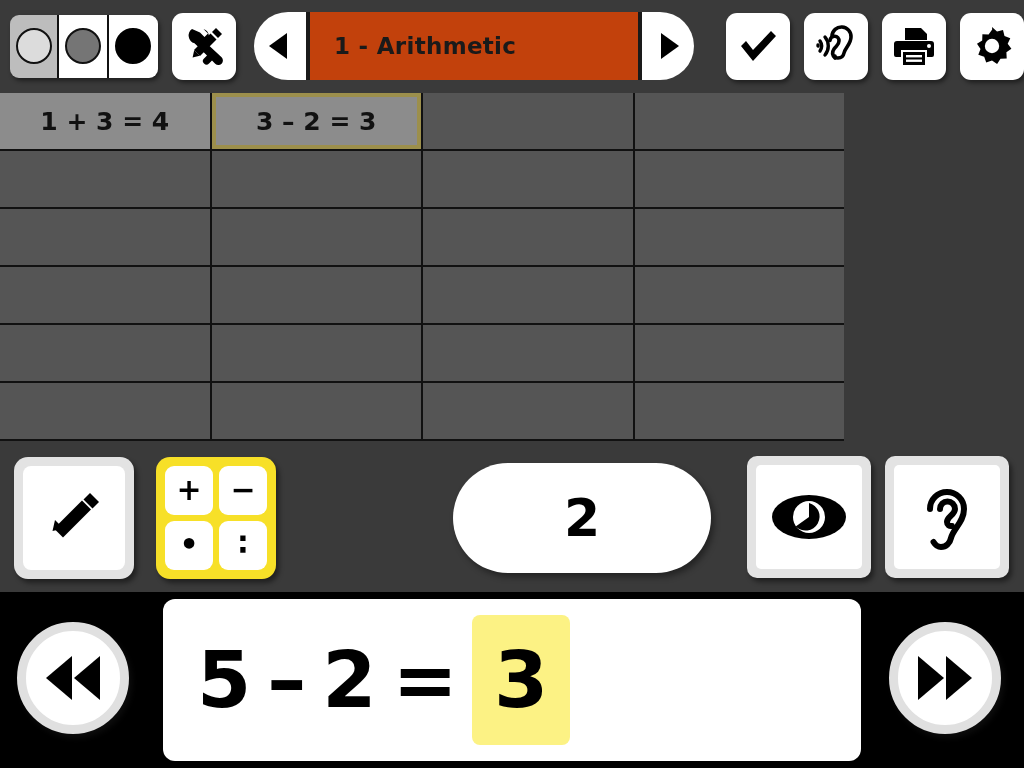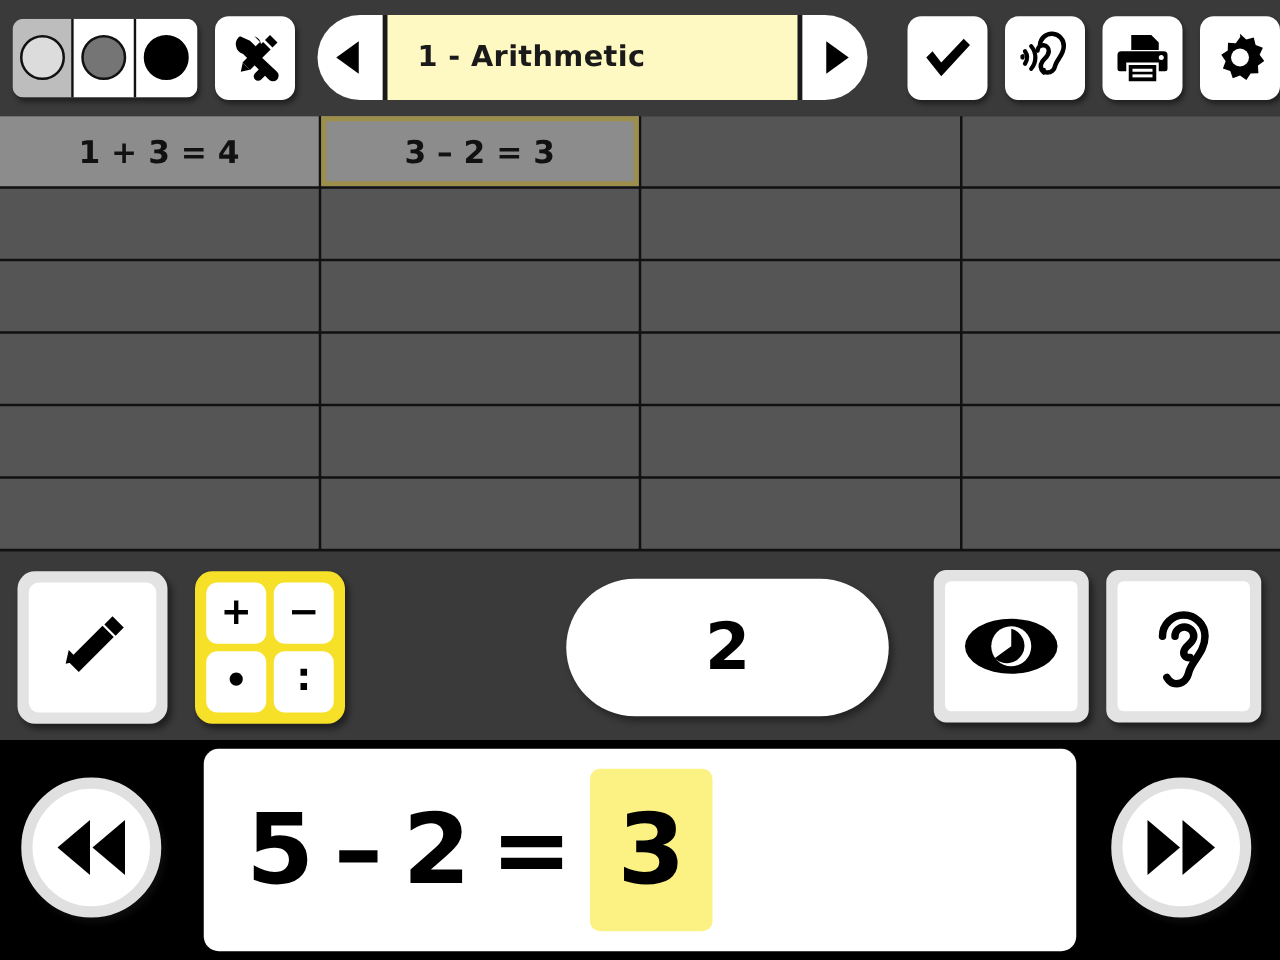--- a/index.html
+++ b/index.html
@@ -51,32 +51,32 @@
   .arrow-circ {
     width: 52px; height: 68px; background: #fff;
     display: flex; align-items: center; justify-content: center;
     position: relative; z-index: 1;
   }
   .arrow-circ.left  { border-radius: 34px 0 0 34px; padding-right: 4px; }
   .arrow-circ.right { border-radius: 0 34px 34px 0; padding-left: 4px; }
   .tri-l { width: 0; height: 0; border-top: 13px solid transparent; border-bottom: 13px solid transparent; border-right: 18px solid #000; }
   .tri-r { width: 0; height: 0; border-top: 13px solid transparent; border-bottom: 13px solid transparent; border-left: 18px solid #000; }
   .title-box {
-    width: 336px; height: 68px; background: #fef9c3;
+    width: 336px; height: 68px; background: #c2410c;
     border-left: 4px solid #1a1a1a; border-right: 4px solid #1a1a1a;
     display: flex; align-items: center; padding-left: 24px;
     font-size: 23px; font-weight: bold; color: #1a1a1a;
     letter-spacing: .3px;
   }
 
   .right-tools { margin-left: 18px; display: flex; }
 
   
   .grid {
-    position: absolute; left: 0; top: 93px; width: 1024px; height: 348px;
+    position: absolute; left: 0; top: 93px; width: 844px; height: 348px;
     display: grid;
     grid-template-columns: repeat(4, 1fr);
     grid-template-rows: repeat(6, 1fr);
     background: #111;
     gap: 2px 2px;
     border-bottom: 2px solid #111;
   }
   .cell {
     background: #555555;
     display: flex; align-items: center; justify-content: center;

